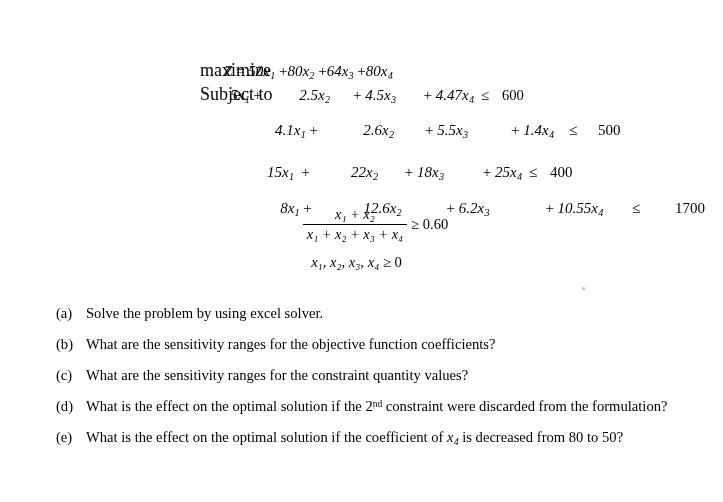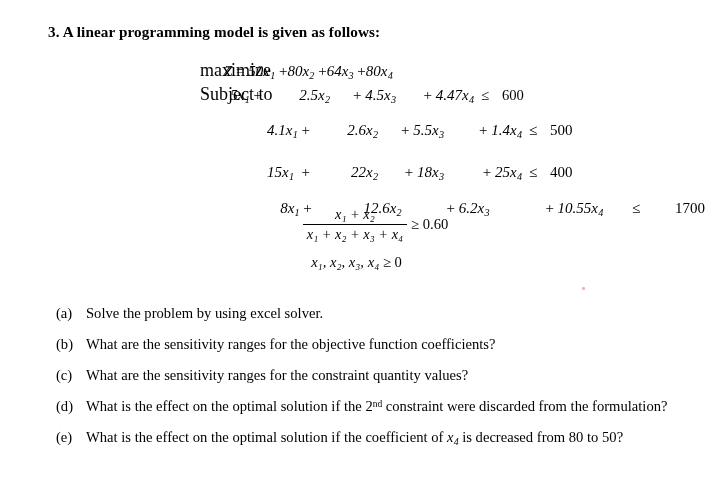--- a/index.html
+++ b/index.html
@@ -210,21 +210,20 @@
     height: 3px;
     background: rgba(228, 120, 120, 0.55);
     border-radius: 1px;
   }
 </style>
 </head>
 <body>
 
 <div class="page">
 
-  <div class="question-heading">3. A linear programming model is given as follows:</div>
 
   <div class="math-block">
 
     <div class="math-row">
       <span class="mlabel">maximize</span>
       <span class="obj-expr">
         <span>Z</span>
         <span class="op">=</span>
         <span><span>50</span><span>x</span><sub class="msub">1</sub></span>
         <span class="op">+</span><span><span>80</span><span>x</span><sub class="msub">2</sub></span>
@@ -236,21 +235,21 @@
     <div class="math-row" style="height:26px;">
       <span class="mlabel">Subject to</span>
       <span class="c1" style="font-style:italic;font-size:15px;"><span>5</span>x<sub class="msub">1</sub><span class="op">&nbsp;+</span></span>
       <span class="c2" style="font-style:italic;font-size:15px;"><span>2.5</span>x<sub class="msub">2</sub></span>
       <span class="c3" style="font-style:italic;font-size:15px;"><span class="op">+&nbsp;</span><span>4.5</span>x<sub class="msub">3</sub></span>
       <span class="c4" style="font-style:italic;font-size:15px;"><span class="op">+&nbsp;</span><span>4.47</span>x<sub class="msub">4</sub></span>
       <span class="crel">≤</span>
       <span class="crhs">600</span>
     </div>
 
-    <div class="constraint-row" style="margin-top:12px;">
+    <div class="constraint-row" style="margin-top:12px;gap:8px;">
       <span class="pad"></span>
       <span class="c1"><span>4.1</span>x<sub class="msub">1</sub><span class="op">&nbsp;+</span></span>
       <span class="c2"><span>2.6</span>x<sub class="msub">2</sub></span>
       <span class="c3"><span class="op">+&nbsp;</span><span>5.5</span>x<sub class="msub">3</sub></span>
       <span class="c4"><span class="op">+&nbsp;</span><span>1.4</span>x<sub class="msub">4</sub></span>
       <span class="crel">≤</span>
       <span class="crhs">500</span>
     </div>
 
     <div class="constraint-row" style="margin-top:12px;">

